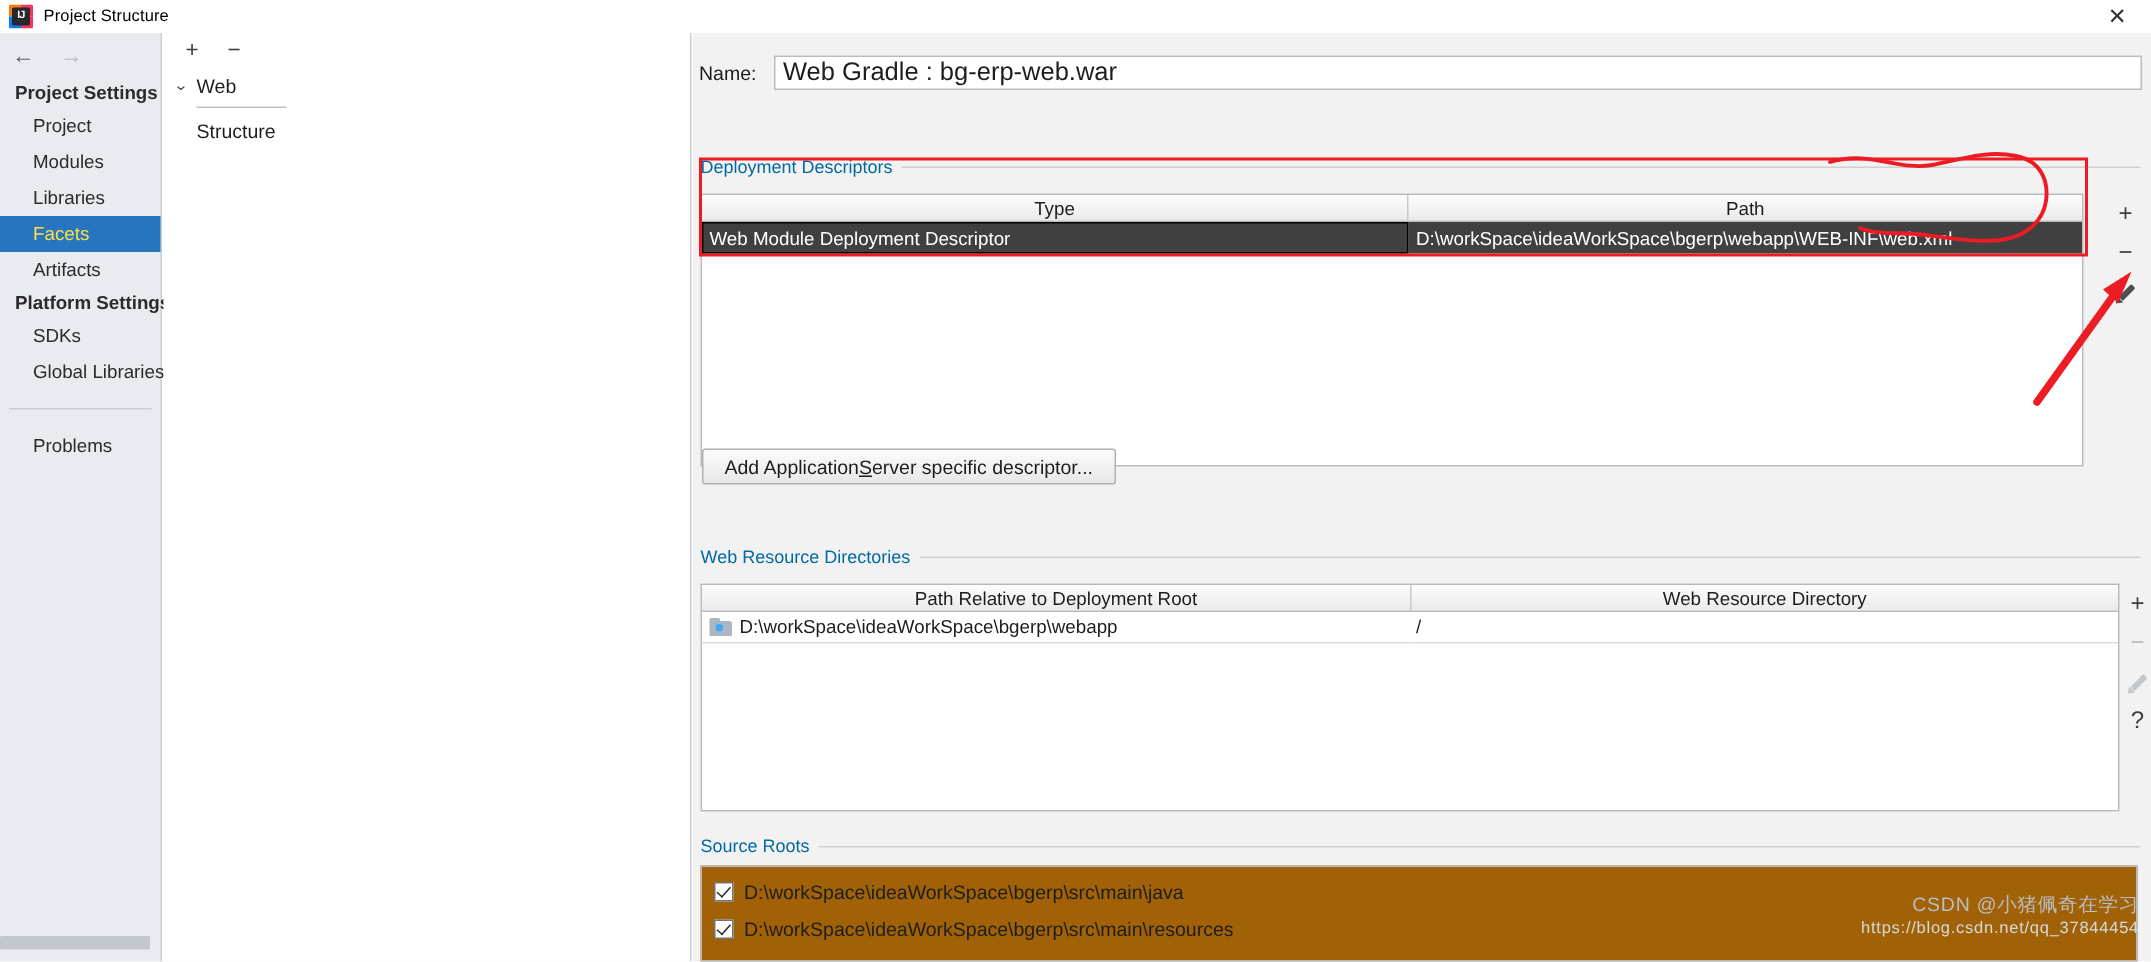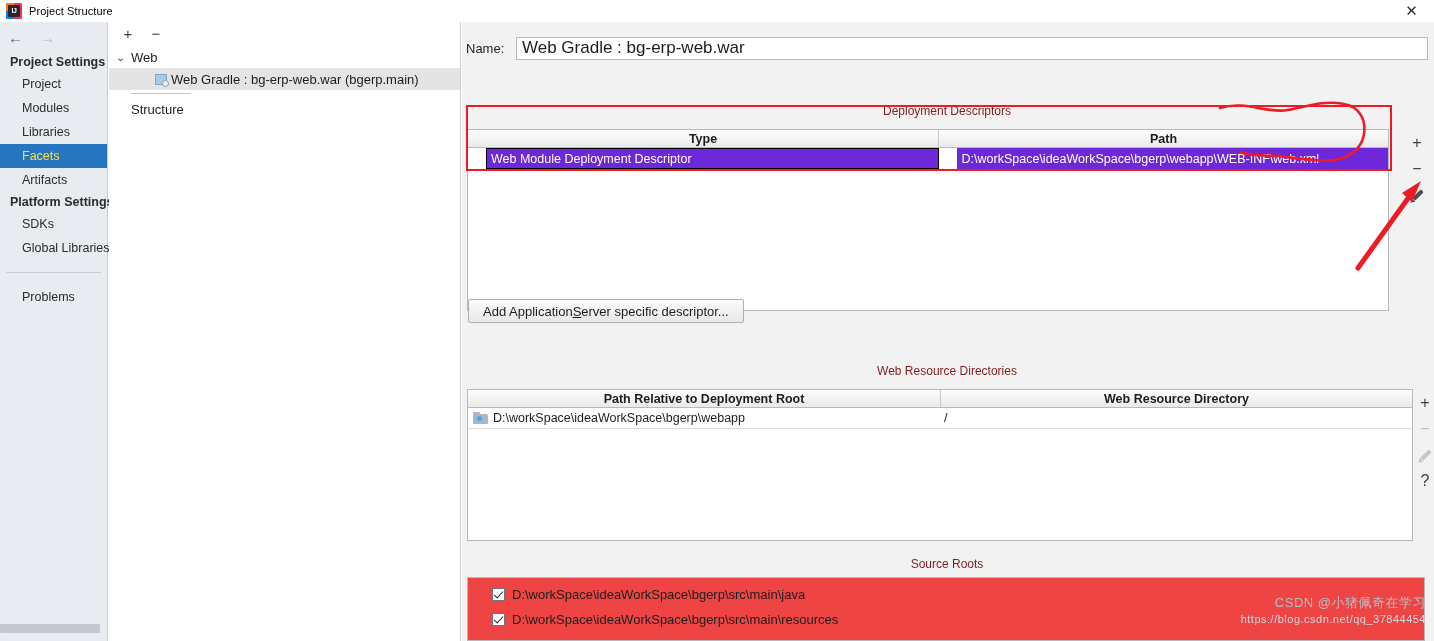--- a/index.html
+++ b/index.html
@@ -167,54 +167,53 @@
     background: #ffffff;
     border: 1px solid #b8bcc0;
     padding: 0 5px;
     font-family: "Liberation Sans", sans-serif;
     font-size: 17px; color: #1d1d1d;
     line-height: 21px;
   }
 
   .section-label-row {
     display: flex; align-items: center; gap: 6px;
-    font-size: 12px; color: #7f1d1d; flex-direction: column;
+    font-size: 12px; color: #0369a1;
   }
   .section-label-row .line {
     flex: 1; height: 1px; background: #cfcfcf;
   }
 
   
   .tbl {
     background: #ffffff;
     border: 1px solid #b6babe;
     position: relative;
   }
   .tbl-head {
     display: flex; height: 18px;
     background: linear-gradient(#fdfdfd, #eaeaea);
     border-bottom: 1px solid #b6babe;
-    font-weight: bold;
   }
   .tbl-head .th {
     font-size: 12.5px; color: #1d1d1d;
     display: flex; align-items: center; justify-content: center;
     height: 17px;
     border-right: 1px solid #c6cacd;
     overflow: hidden;
   }
   .tbl-head .th:last-child { border-right: none; }
   .tbl-row { display: flex; height: 21px; }
   .tbl-row .td {
     font-size: 12.5px; color: #1d1d1d;
     display: flex; align-items: center;
     padding-left: 5px; height: 21px;
     overflow: hidden; white-space: nowrap;
   }
-  .tbl-row.selected .td { background: #6d28d9; color: #ffffff; margin-left: 18px; }
+  .tbl-row.selected .td { background: #404040; color: #ffffff; }
   .tbl-row.selected .td.focused {
     border: 1px solid #000000;
     padding-left: 4px;
   }
   .tbl-row.plain .td { border-bottom: 1px solid #dedede; }
 
   .folder-icon {
     width: 15px; height: 12px; margin-right: 5px;
     position: relative; flex: none;
   }
@@ -276,23 +275,23 @@
     border-radius: 2px;
     font-family: "Liberation Sans", sans-serif;
     font-size: 13px; color: #1d1d1d;
     height: 24px;
     padding: 0 14px;
     display: inline-flex; align-items: center; justify-content: center;
   }
   .mn { text-decoration: underline; }
 
   .srcbox {
-    background: #ef4444;
+    background: #a16207;
     border: 1px solid #b6babe;
-    padding: 4px 0 0 16px;
+    padding: 4px 0 0 0;
   }
   .src-row {
     display: flex; align-items: center;
     height: 25px; padding-left: 8px;
     font-size: 13px; color: #1d1d1d;
   }
   .chk {
     width: 13px; height: 13px; flex: none;
     margin-right: 7px;
     border: 1px solid #6f7478;
@@ -378,27 +377,20 @@
     <div class="tree-toolbar">
       <span class="tb-btn">+</span>
       <span class="tb-btn">−</span>
     </div>
 
     <div class="tree-row root">
       <span class="chevron">⌄</span>
       <span>Web</span>
     </div>
 
-    <div class="tree-row child">
-      <span class="war-icon">
-        <span class="sq"></span>
-          <span class="dot"></span>
-      </span>
-      <span>Web Gradle : bg-erp-web.war (bgerp.main)</span>
-    </div>
 
     <div class="tree-sep"></div>
 
     <div class="tree-row plain">
       <span>Structure</span>
     </div>
   </div>
 
   <div class="content">
 

